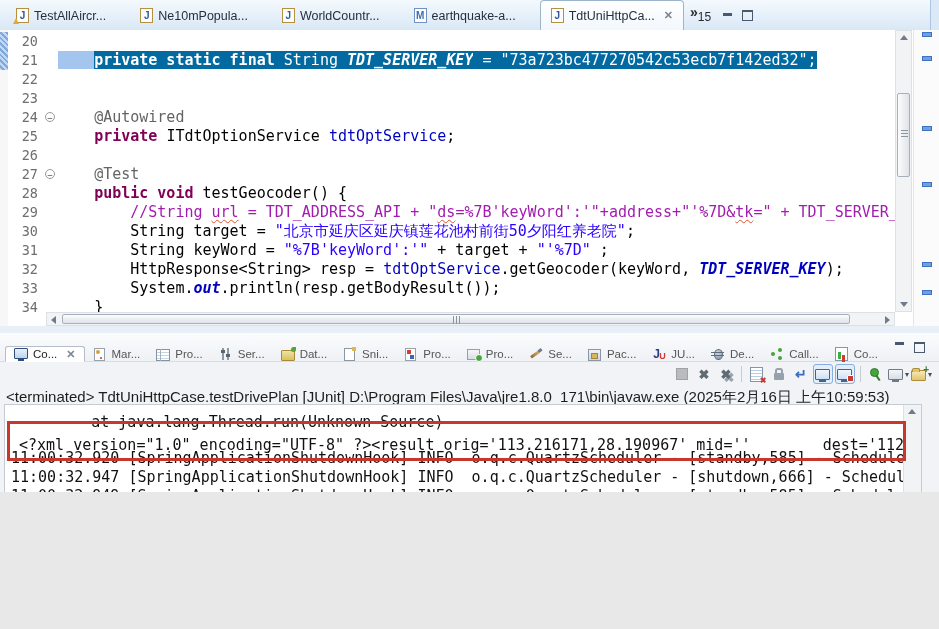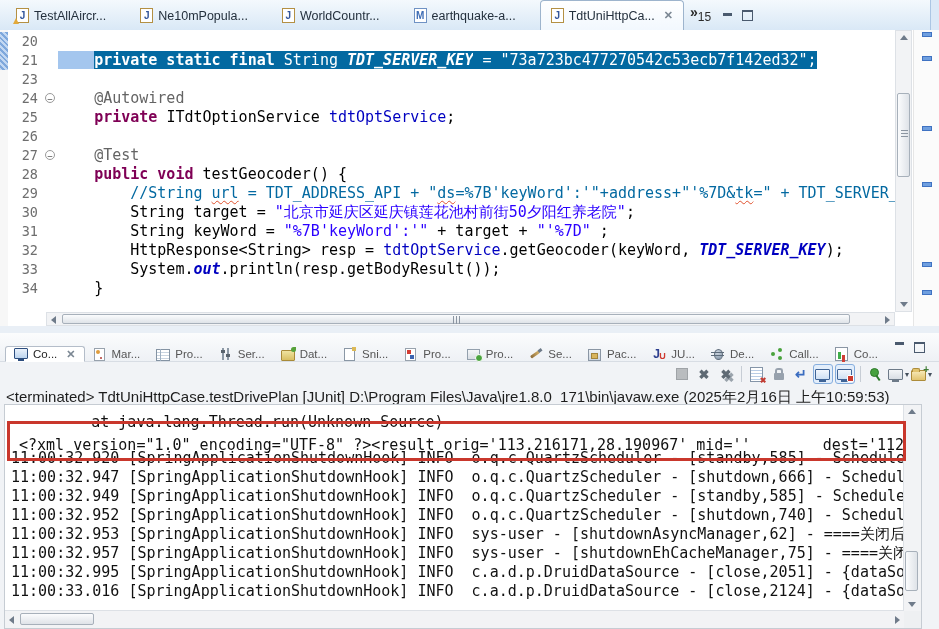--- a/index.html
+++ b/index.html
@@ -1,16 +1,16 @@
 <!DOCTYPE html>
 <html><head>
 <meta charset="utf-8">
 <style>
   html,body{margin:0;padding:0;background:#e8e8e8;font-family:"Liberation Sans",sans-serif;}
-  .win{position:relative;width:939px;height:629px;background:#f4f6f8;overflow:hidden;}
+  .win{position:relative;width:939px;height:492px;background:#f4f6f8;overflow:hidden;}
 
   
   .etabbar{position:absolute;top:0;left:0;width:939px;height:30px;
     background:linear-gradient(#f4f9fd,#d9e8f6);border-bottom:1px solid #b9cfe4;display:flex;align-items:flex-end;}
   .etabs{display:flex;align-items:flex-end;padding-left:6px;height:30px;}
   .etab{display:flex;align-items:center;gap:5px;padding:0 10px;height:29px;margin-right:14px;
     font-size:12.5px;color:#24303d;white-space:nowrap;}
   .etab.active{background:linear-gradient(#ffffff,#f2f8fe);border:1px solid #9db4cd;border-bottom:none;
     border-radius:4px 4px 0 0;margin-right:4px;}
   .ficon{display:inline-block;position:relative;width:11px;height:13px;flex:0 0 auto;}
@@ -39,21 +39,21 @@
   .crow2{display:flex;height:19px;font:15px "DejaVu Sans Mono",monospace;line-height:19px;white-space:pre;}
   .lnum{width:30px;text-align:right;padding-right:6px;color:#6e6e6e;font-size:13.5px;flex:0 0 auto;}
   .foldcol{width:14px;flex:0 0 auto;position:relative;}
   .foldcol.folded::before{content:"−";position:absolute;top:4px;left:1px;width:10px;height:10px;
     border:1px solid #9a9a9a;border-radius:50%;font-size:9px;line-height:10px;text-align:center;
     color:#555;background:#fff;box-sizing:border-box;}
   .ltext{white-space:pre;}
   .ltext .pl{color:#000;}
   .ltext .kw{color:#7f0055;font-weight:bold;}
   .ltext .str{color:#2a00ff;}
-  .ltext .cm{color:#0369a1;}
+  .ltext .cm{color:#a21caf;}
   .ltext .cst{color:#0000c0;font-weight:bold;font-style:italic;}
   .ltext .fld{color:#0000c0;}
   .ltext .an{color:#646464;}
   .ltext .sq{text-decoration:underline wavy #e0512d 1px;text-underline-offset:2px;}
   .ltext.sel .ind{background:#a4c6ee;}
   .ltext.sel span:not(.ind){background:#0369a1;color:#fff !important;}
 
   
   .sbar{background:#f2f3f5;border:1px solid #dde1e6;box-sizing:border-box;position:absolute;}
   .thumb{position:absolute;background:linear-gradient(90deg,#fbfcfd,#dfe3e8);border:1px solid #a7b0ba;border-radius:2px;box-sizing:border-box;}
@@ -208,20 +208,21 @@
       <span class="maxbtn"></span>
     </div>
     <div class="edgebar"></div>
   </div>
 
   <div class="editor">
     <div class="leftmargin"></div>
     <div class="codelines">
         <div class="crow2"><span class="lnum">20</span><span class="foldcol"></span><span class="ltext"></span></div>
         <div class="crow2"><span class="lnum">21</span><span class="foldcol"></span><span class="ltext sel"><span class="ind">    </span><span class="kw">private static final </span><span class="pl">String </span><span class="cst">TDT_SERVER_KEY</span><span class="pl"> = </span><span class="str">"73a723bc477270542c53ecb7f142ed32"</span><span class="pl">;</span></span></div>
+        <div class="crow2"><span class="lnum">22</span><span class="foldcol"></span><span class="ltext"></span></div>
         <div class="crow2"><span class="lnum">23</span><span class="foldcol"></span><span class="ltext"></span></div>
         <div class="crow2"><span class="lnum">24</span><span class="foldcol folded"></span><span class="ltext"><span class="pl">    </span><span class="an">@Autowired</span></span></div>
         <div class="crow2"><span class="lnum">25</span><span class="foldcol"></span><span class="ltext"><span class="pl">    </span><span class="kw">private </span><span class="pl">ITdtOptionService </span><span class="fld">tdtOptService</span><span class="pl">;</span></span></div>
         <div class="crow2"><span class="lnum">26</span><span class="foldcol"></span><span class="ltext"></span></div>
         <div class="crow2"><span class="lnum">27</span><span class="foldcol folded"></span><span class="ltext"><span class="pl">    </span><span class="an">@Test</span></span></div>
         <div class="crow2"><span class="lnum">28</span><span class="foldcol"></span><span class="ltext"><span class="pl">    </span><span class="kw">public void </span><span class="pl">testGeocoder() {</span></span></div>
         <div class="crow2"><span class="lnum">29</span><span class="foldcol"></span><span class="ltext"><span class="pl">        </span><span class="cm">//String </span><span class="cm sq">url</span><span class="cm"> = TDT_ADDRESS_API + "</span><span class="cm sq">ds</span><span class="cm">=%7B'keyWord':'"+address+"'%7D&amp;</span><span class="cm sq">tk</span><span class="cm">=" + TDT_SERVER_K</span></span></div>
         <div class="crow2"><span class="lnum">30</span><span class="foldcol"></span><span class="ltext"><span class="pl">        </span><span class="pl">String target = </span><span class="str">"北京市延庆区延庆镇莲花池村前街50夕阳红养老院"</span><span class="pl">;</span></span></div>
         <div class="crow2"><span class="lnum">31</span><span class="foldcol"></span><span class="ltext"><span class="pl">        </span><span class="pl">String keyWord = </span><span class="str">"%7B'keyWord':'"</span><span class="pl"> + target + </span><span class="str">"'%7D"</span><span class="pl"> ;</span></span></div>
         <div class="crow2"><span class="lnum">32</span><span class="foldcol"></span><span class="ltext"><span class="pl">        </span><span class="pl">HttpResponse&lt;String&gt; resp = </span><span class="fld">tdtOptService</span><span class="pl">.getGeocoder(keyWord, </span><span class="cst">TDT_SERVER_KEY</span><span class="pl">);</span></span></div>

